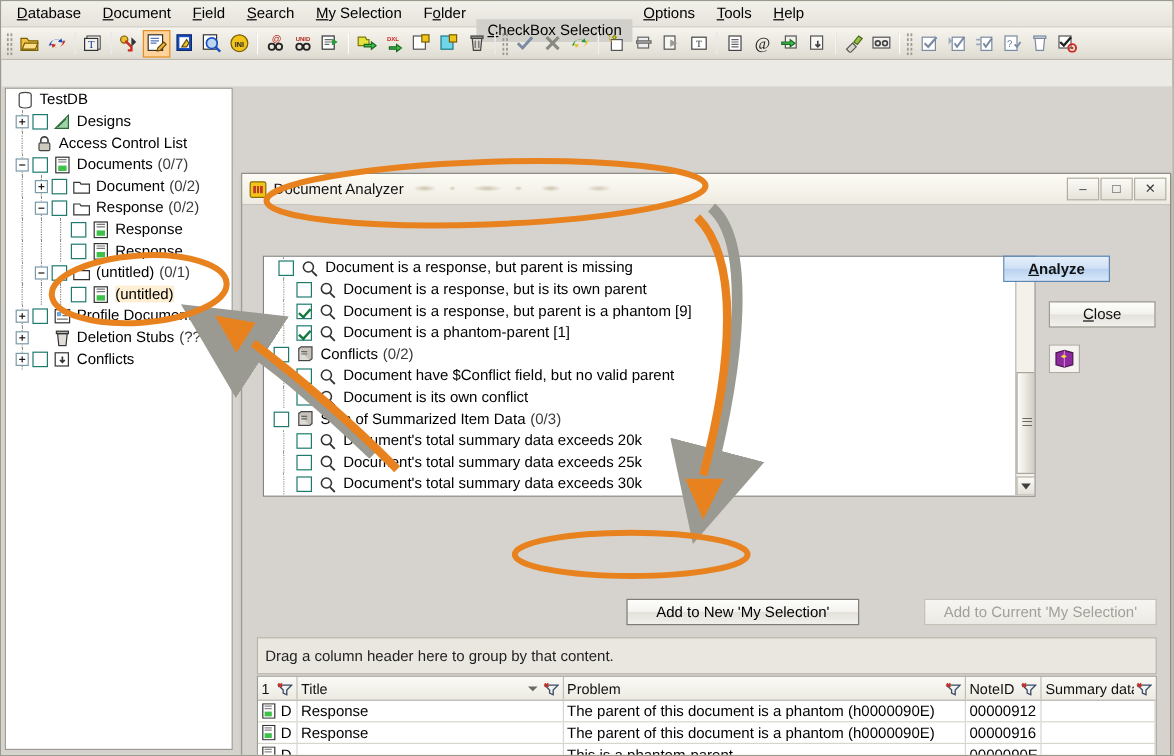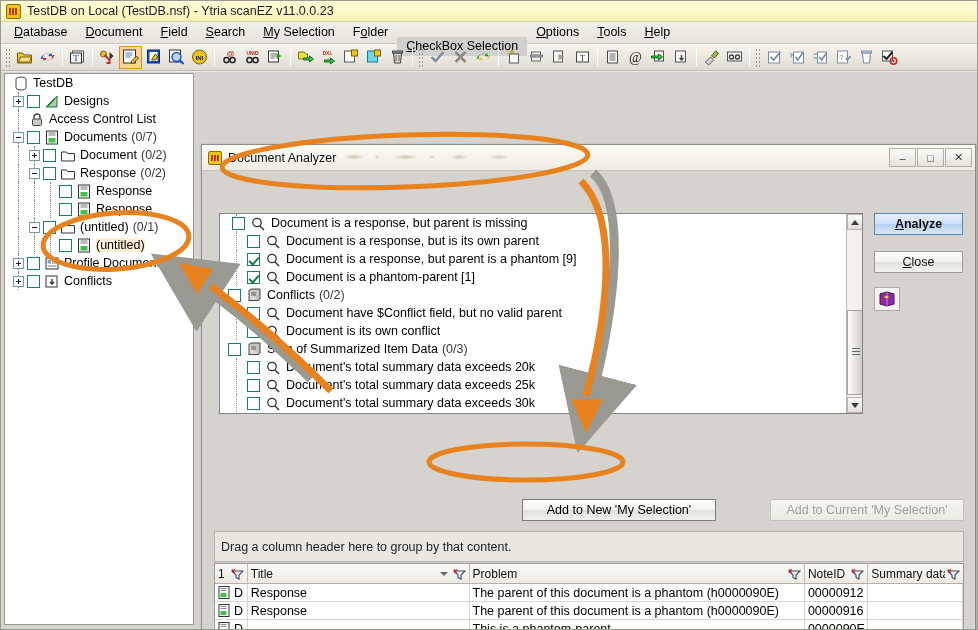--- a/index.html
+++ b/index.html
@@ -271,21 +271,21 @@
   }
   #crit-thumb::after {
     content: "";
     position: absolute; left: 4px; top: 37px;
     width: 8px; height: 7px;
     background: repeating-linear-gradient(to bottom, #6a6a62 0 1px, transparent 1px 3px);
   }
 
   
   #btn-analyze {
-    position: absolute; left: 672px; top: 42px;
+    position: absolute; left: 634px; top: 42px;
     width: 89px; height: 22px;
     border: 1px solid #5b87b5;
     background: linear-gradient(to bottom, #e7f0fb 0%, #cfe0f5 48%, #b9d2ef 52%, #d7e7fa 100%);
     display: flex; align-items: center; justify-content: center;
     font-size: 12.5px; font-weight: bold; color: #111;
     cursor: default;
   }
   #btn-close {
     position: absolute; left: 672px; top: 80px;
     width: 89px; height: 22px;
@@ -381,24 +381,20 @@
     position: absolute; left: 0; top: 0;
     width: 978px; height: 630px;
     pointer-events: none;
   }
 </style>
 </head>
 <body>
 
 <div id="app-window">
 
-  <div id="app-titlebar">
-    <div class="appicon"></div>
-    <span id="app-title-text">TestDB on Local (TestDB.nsf) - Ytria scanEZ v11.0.0.23</span>
-  </div>
 
   <div id="menubar">
     <div class="menu-item"><span class="mn">D</span>atabase</div>
     <div class="menu-item"><span class="mn">D</span>ocument</div>
     <div class="menu-item"><span class="mn">F</span>ield</div>
     <div class="menu-item"><span class="mn">S</span>earch</div>
     <div class="menu-item"><span class="mn">M</span>y Selection</div>
     <div class="menu-item">F<span class="mn">o</span>lder</div>
     <div class="menu-item active"><span class="mn">C</span>heckBox Selection</div>
     <div class="menu-item"><span class="mn">O</span>ptions</div>
@@ -804,20 +800,33 @@
         <span class="ticon">
           <svg width="16" height="15" viewBox="0 0 16 15">
               <rect x="2" y="2" width="12" height="11" fill="#fff" stroke="#333"></rect>
               <rect x="3.5" y="4" width="3.5" height="3.5" fill="#6aa8dd"></rect>
               <path d="M8 5h5M8 7h5M3.5 10h9" stroke="#777"></path>
             </svg>
         </span>
         <span class="tlabel">Profile Documents</span>
       </div>
 
+      <div class="tnode" style="padding-left:8px">
+        <span class="tdots" style="left:13px;top:0"></span>
+        <span class="texp plus"></span>
+        <span class="tcb none"></span>
+        <span class="ticon">
+          <svg width="16" height="15" viewBox="0 0 16 15">
+              <path d="M4 4h8l-1 10H5z" fill="#e2dfd8" stroke="#333"></path>
+              <rect x="3" y="2" width="10" height="2" fill="#b8b5ad" stroke="#333"></rect>
+            </svg>
+        </span>
+        <span class="tlabel">Deletion Stubs</span>
+        <span class="tcount">(???)</span>
+      </div>
 
       <div class="tnode" style="padding-left:8px">
         <span class="tdots" style="left:13px;top:0"></span>
         <span class="texp plus"></span>
         <span class="tcb"></span>
         <span class="ticon">
           <svg width="16" height="15" viewBox="0 0 16 15">
               <rect x="2" y="2" width="11" height="11" fill="#fff" stroke="#333"></rect>
               <path d="M8 5v4M6 8l2 2 2-2" stroke="#333" stroke-width="1.4" fill="none"></path>
             </svg>

